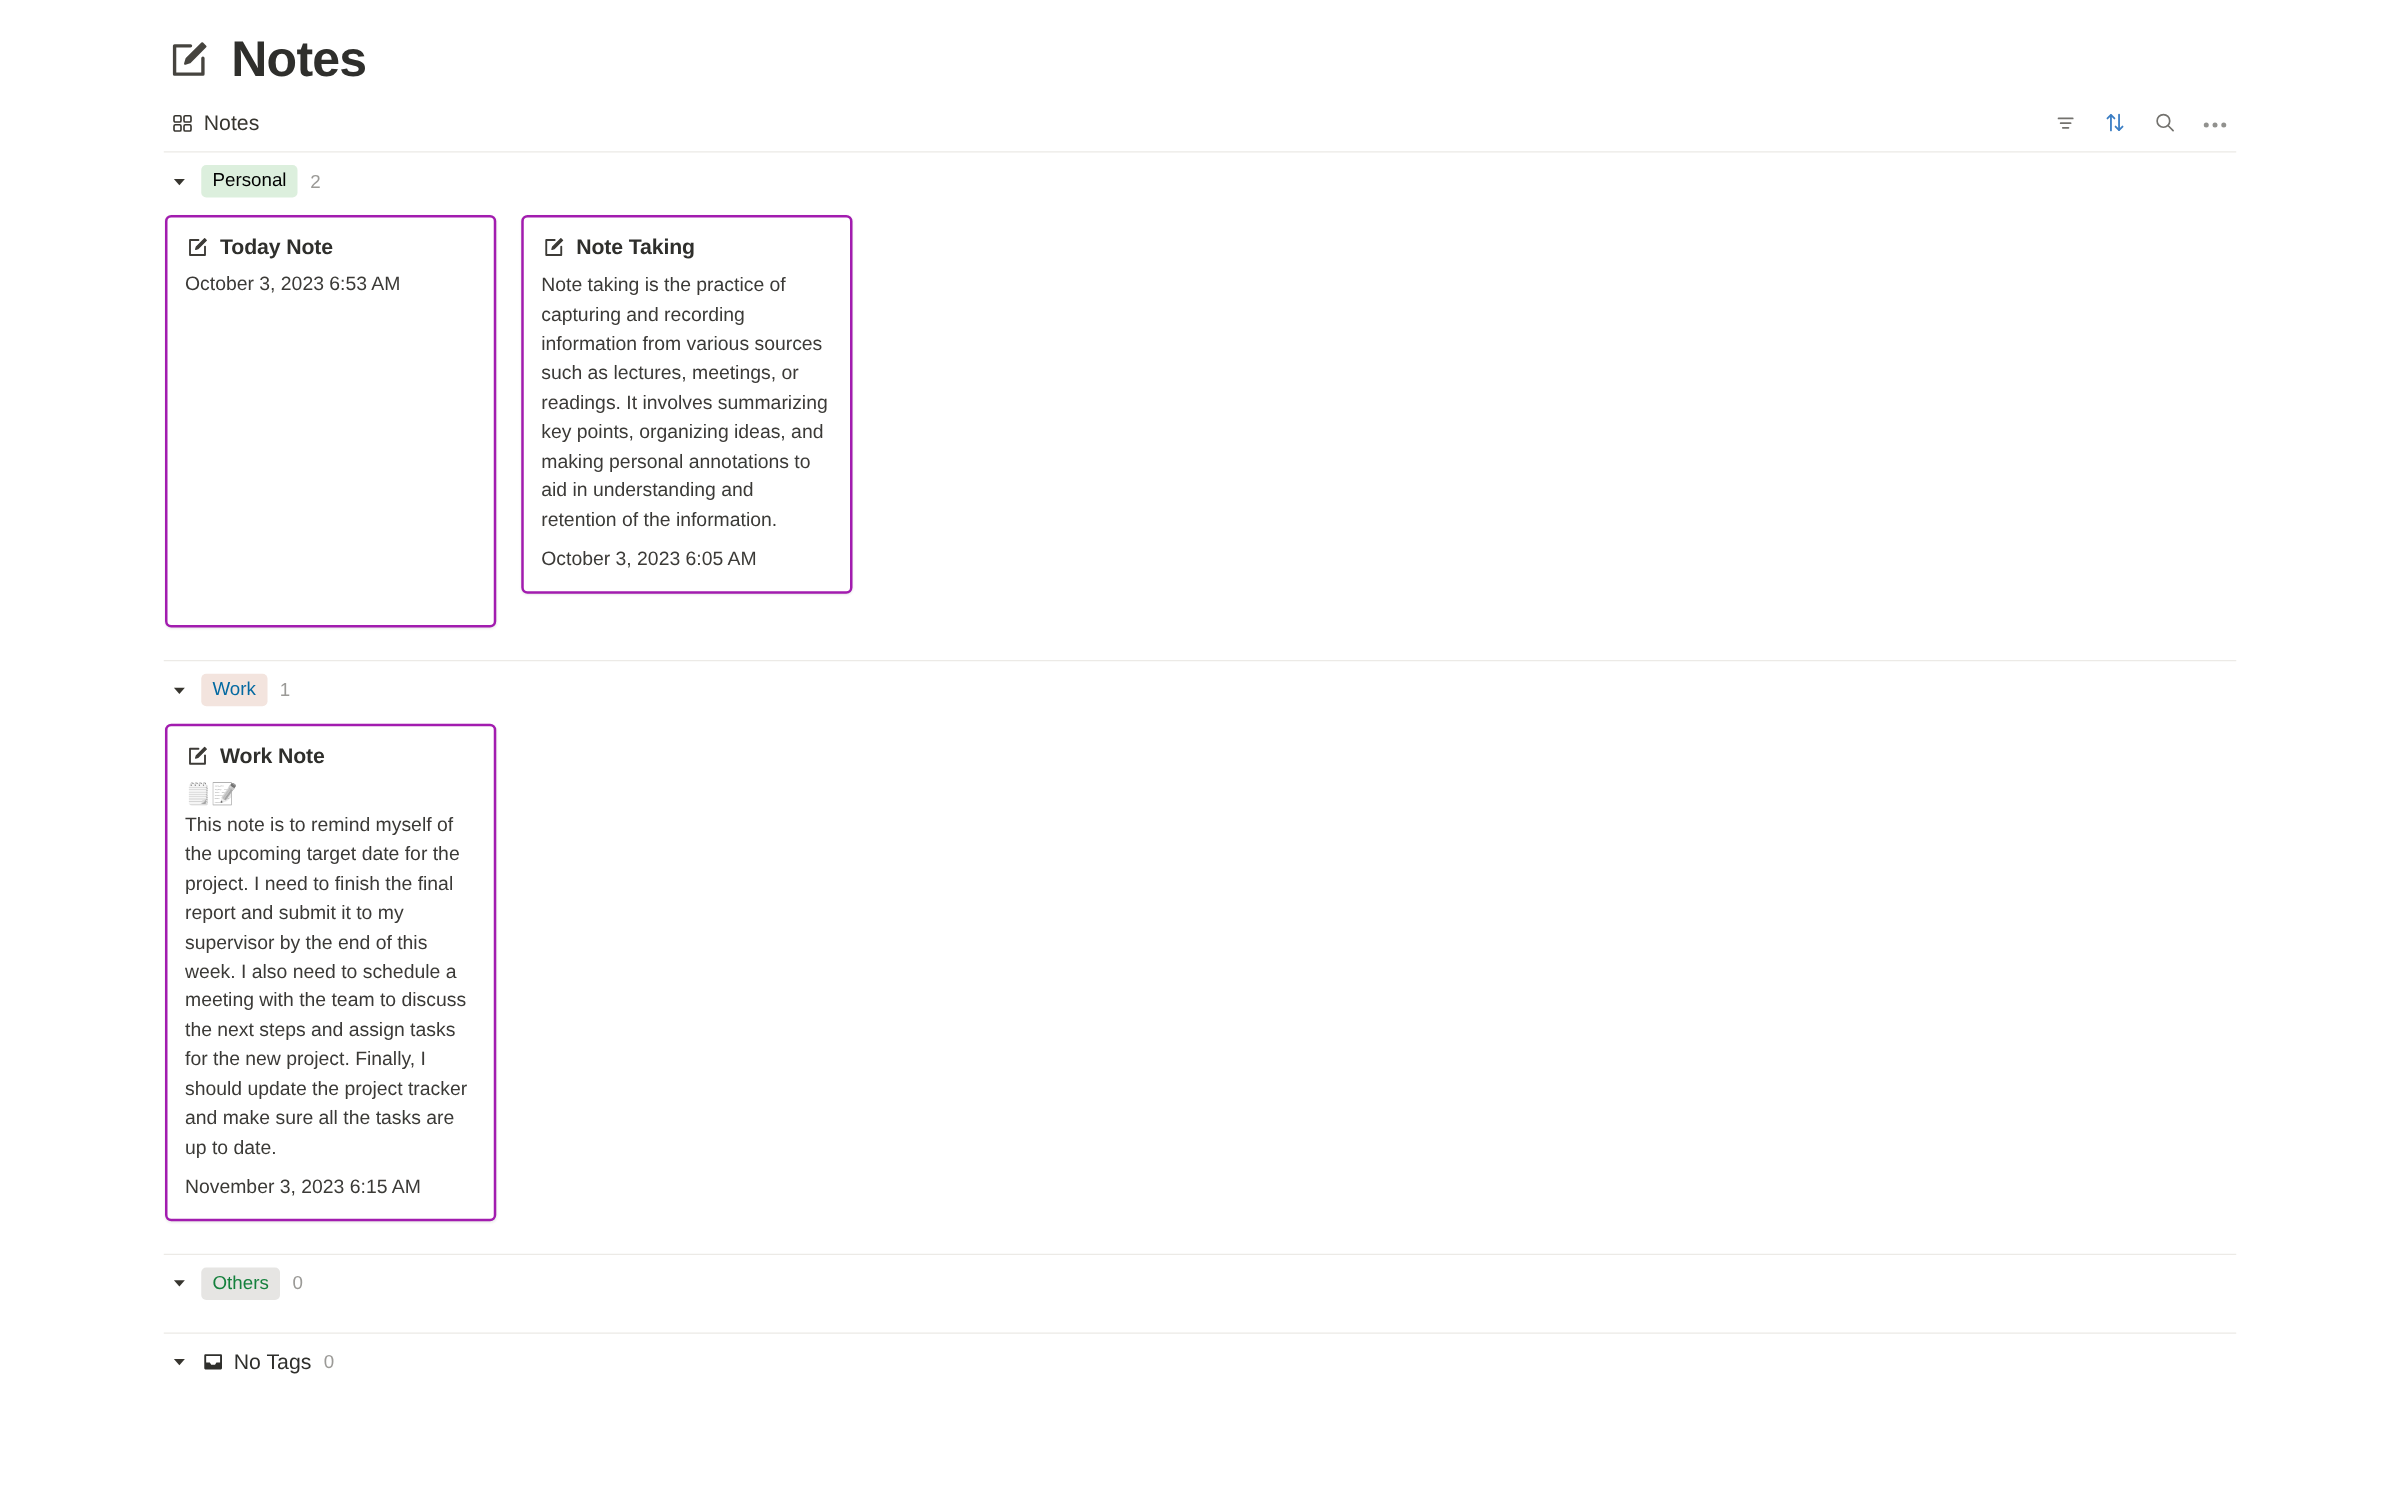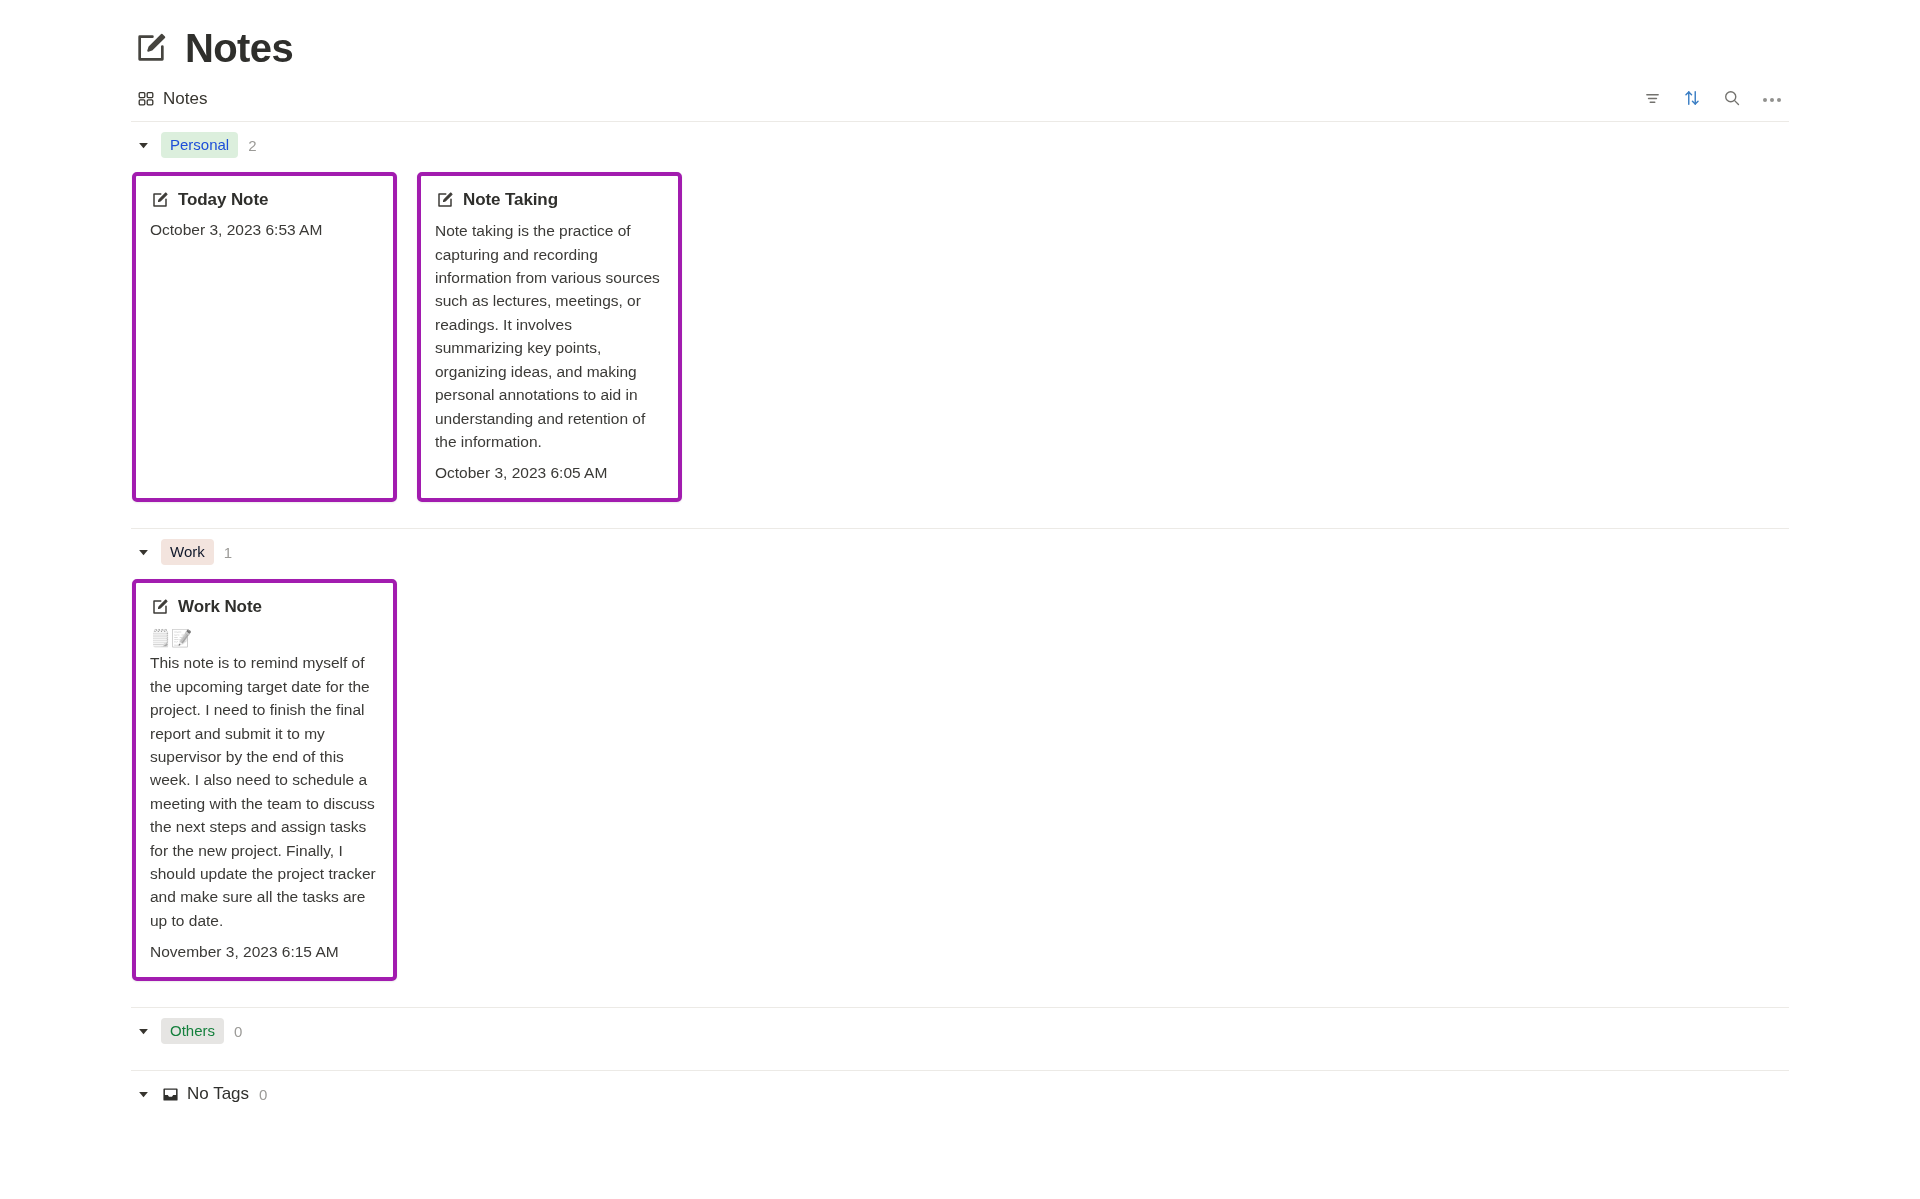--- a/index.html
+++ b/index.html
@@ -105,22 +105,22 @@
 
   .group-pill {
     font-size: 15px;
     font-weight: 500;
     line-height: 1;
     padding: 5px 9px 6px 9px;
     border-radius: 4px;
     white-space: nowrap;
     cursor: pointer;
   }
-  .pill-green  { background: #dcefdd; color: #1d4ed8; }
-  .pill-brown  { background: #f3e4de; color: #0f172a; }
+  .pill-green  { background: #dcefdd; color: #000000; }
+  .pill-brown  { background: #f3e4de; color: #0369a1; }
   .pill-gray   { background: #e6e5e3; color: #15803d; }
 
   .group-plain {
     display: flex; align-items: center; gap: 8px;
     font-size: 17px; font-weight: 500; color: #2f2f2c; text-align: right;
   }
   .no-tags-icon { width: 18px; height: 18px; display: flex; align-items: center; justify-content: center; }
 
   .group-count {
     font-size: 15px;
@@ -132,21 +132,21 @@
   .cards {
     display: flex;
     align-items: flex-start;
     gap: 20px;
     padding: 4px 0 26px 1px;
   }
 
   .card {
     width: 265px;
     background: #ffffff;
-    border: 4px solid #a21caf;
+    border: 2px solid #a21caf;
     border-radius: 5px;
     box-shadow: 0 1px 2px rgba(15,15,15,0.07), 0 0 0 0.5px rgba(15,15,15,0.02);
     padding: 13px 14px 14px 14px;
     cursor: pointer;
     overflow: hidden;
   }
 
   .card-title-row {
     display: flex;
     align-items: center;

